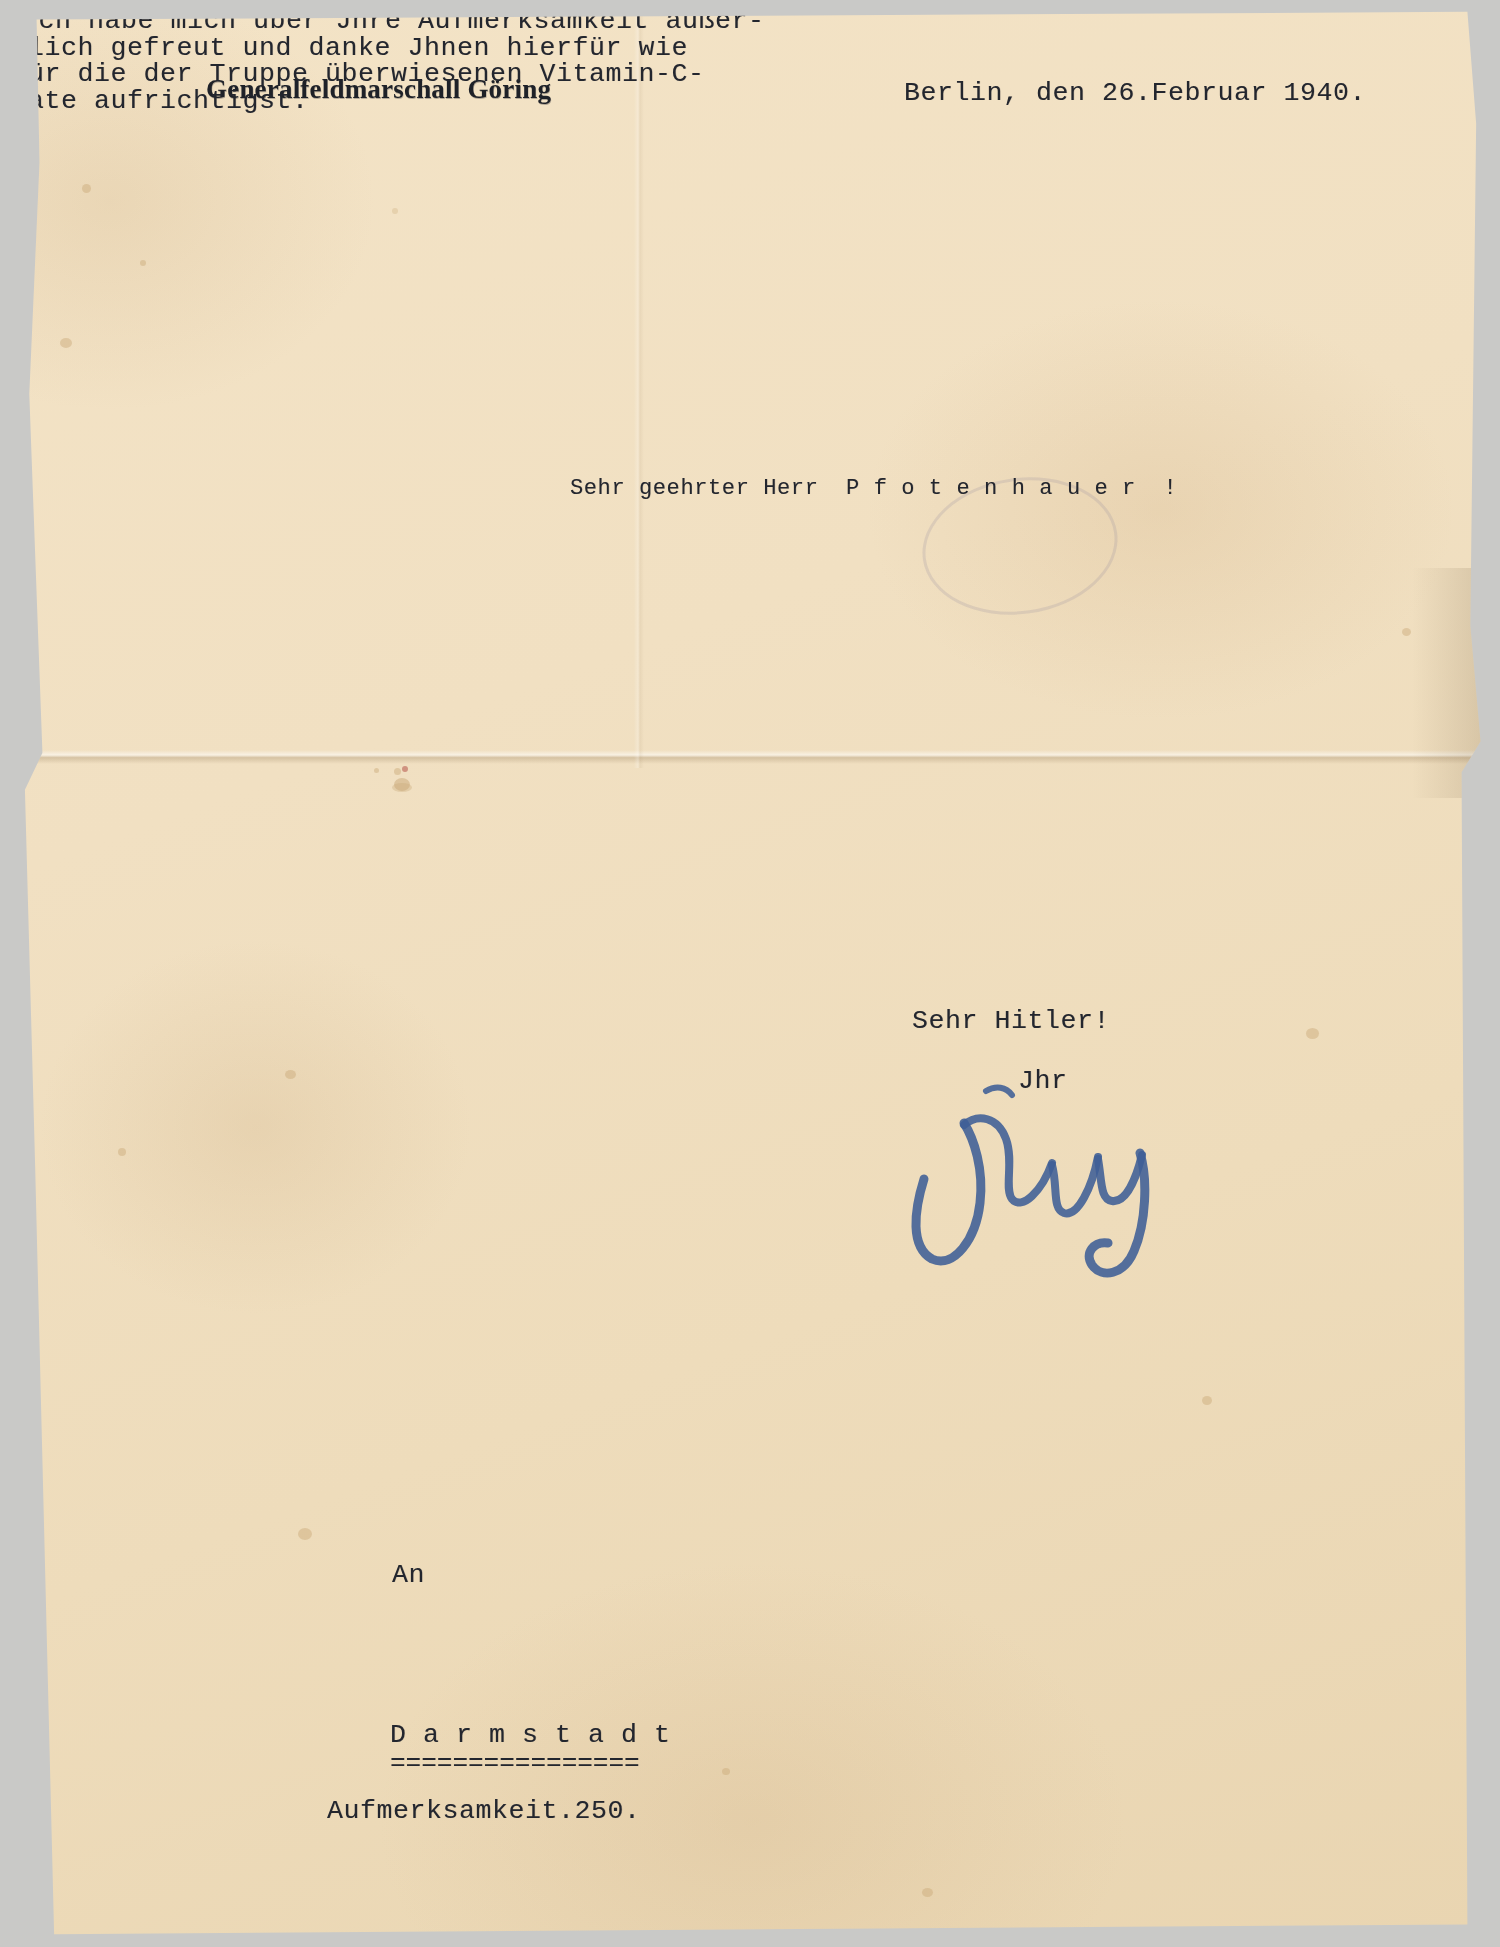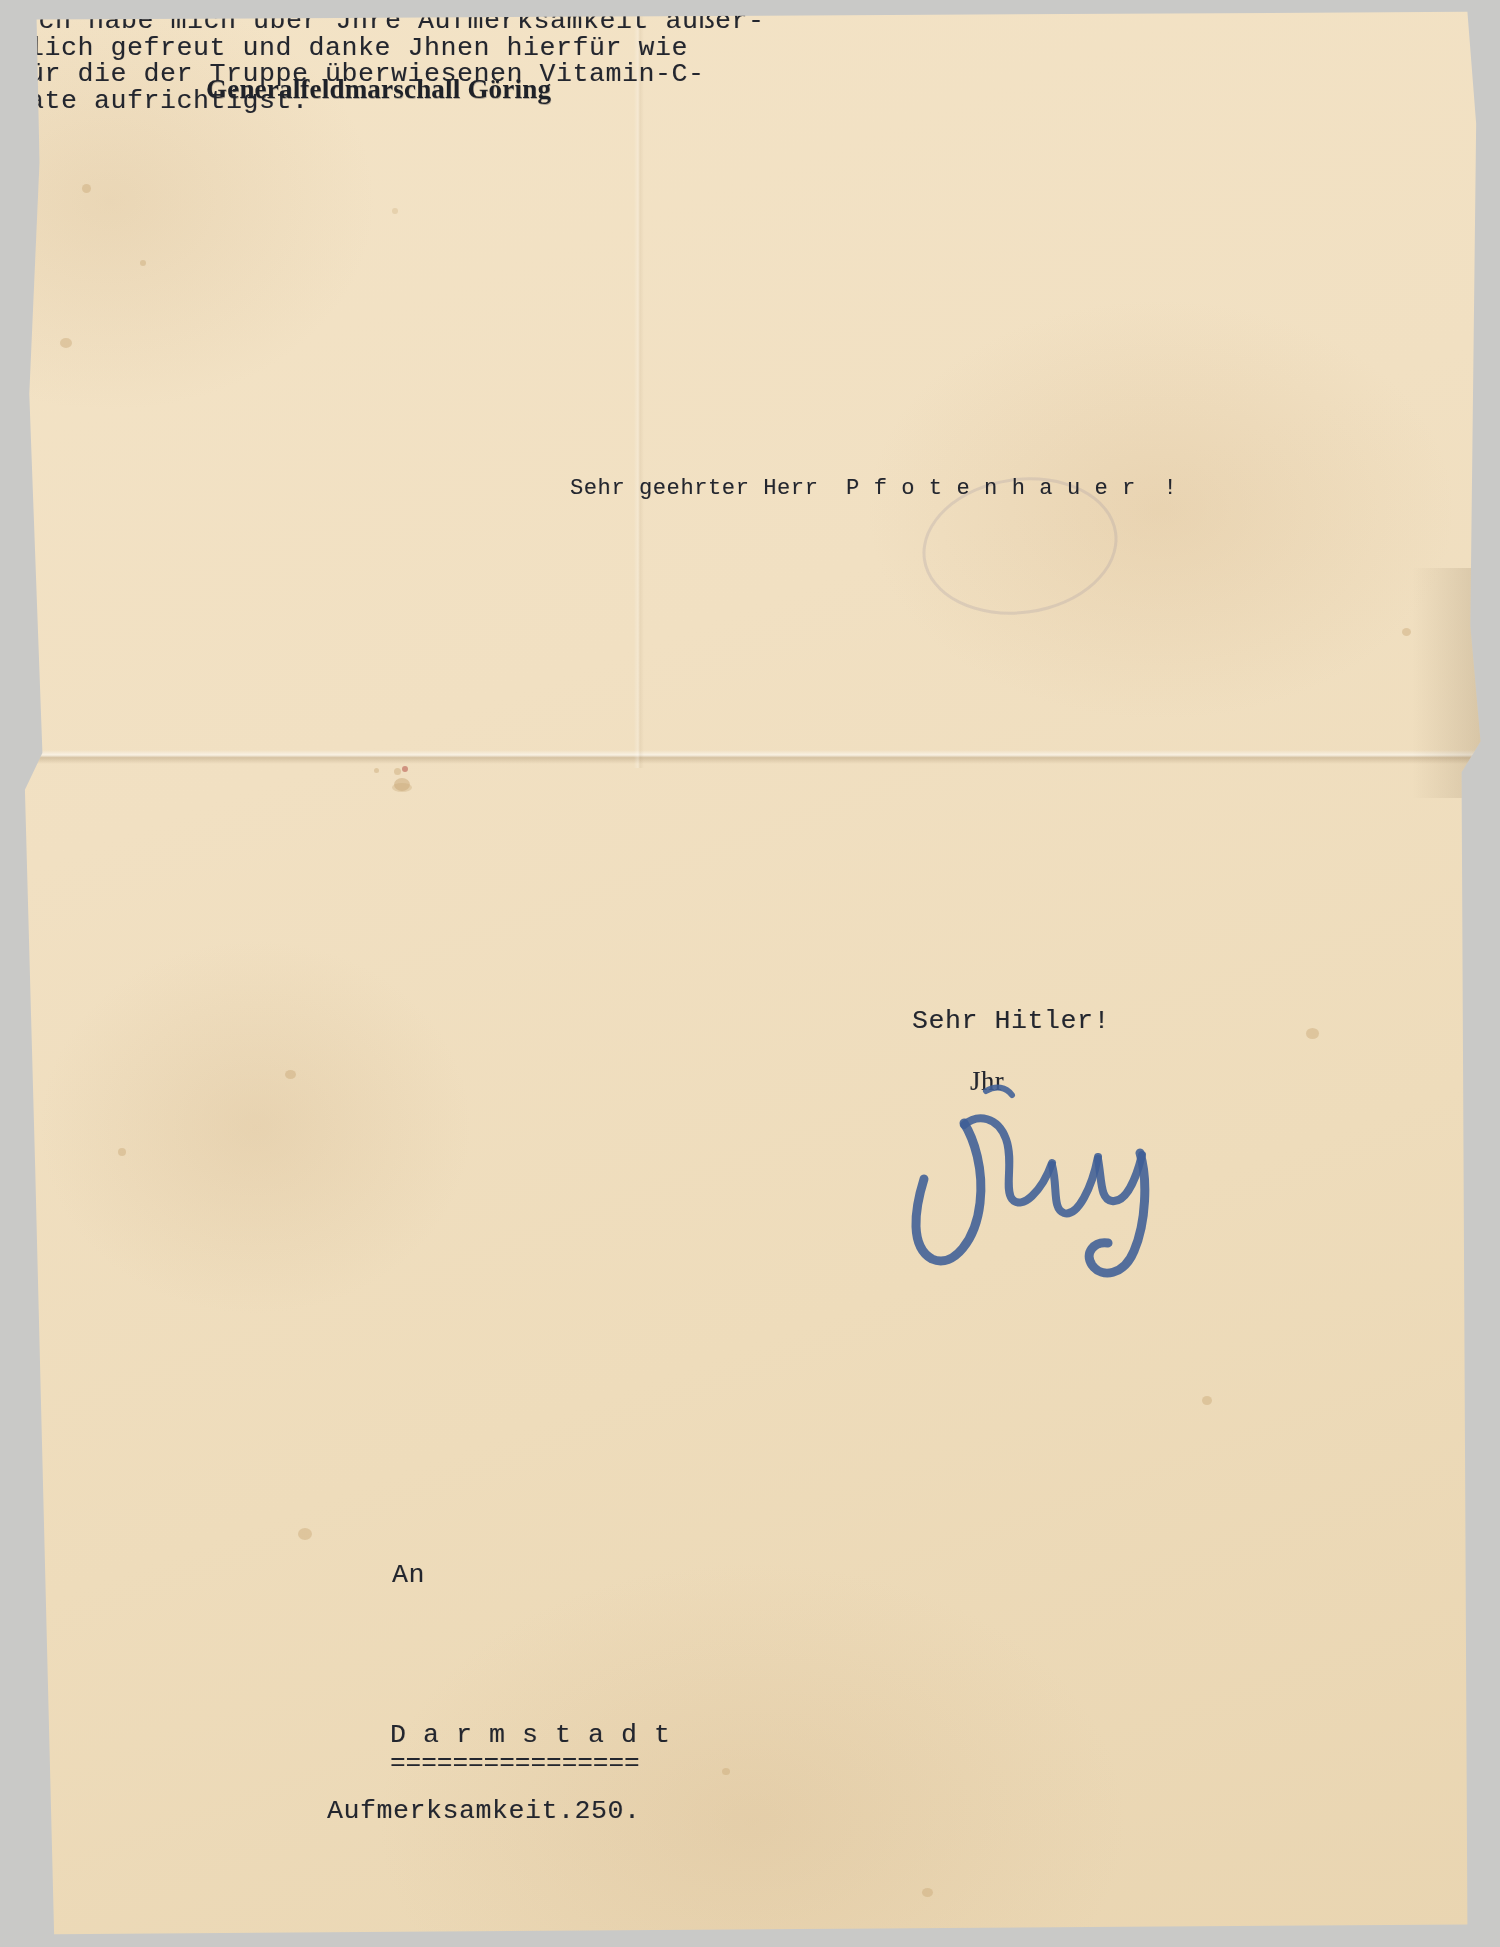--- a/index.html
+++ b/index.html
@@ -112,21 +112,21 @@
 
   #bodyblock {
     left: 530px;
     top: 750px;
     font-size: 26.5px;
     line-height: 55px;
   }
   #bodyblock .l2, #bodyblock .l3, #bodyblock .l4 { margin-left: -93px; }
 
   #closing1 { left: 890px; top: 1000px; }
-  #closing2 { left: 948px; top: 1060px; font-family: Liberation Serif, serif; }
+  #closing2 { left: 996px; top: 1060px; }
 
   #addr-an      { left: 370px; top: 1554px; text-align: center; }
   #addr-name    { left: 155px; top: 1618px; }
   #addr-city    { left: 368px; top: 1714px; }
   #addr-rule    { left: 368px; top: 1742px; font-size: 26px; letter-spacing: 0px; }
   #addr-street  { left: 305px; top: 1790px; }
 
   
   #signature {
     position: absolute;
@@ -178,20 +178,21 @@
     <div class="speck" style="left:352px; top:760px; width:5px;  height:5px;"></div>
     <div class="speck" style="left:1380px;top:620px; width:9px;  height:8px;"></div>
     <div class="speck" style="left:700px; top:1760px;width:8px;  height:7px;"></div>
     <div class="speck" style="left:900px; top:1880px;width:11px; height:9px;"></div>
     <div class="speck" style="left:370px; top:775px; width:20px; height:9px; opacity:.35;"></div>
     <div class="speck" style="left:370px; top:200px; width:6px;  height:6px; opacity:.3;"></div>
     <div class="speck" style="left:380px; top:758px; width:6px;  height:6px; background:#b5544a; opacity:.55;"></div>
 
     <div class="typed" id="letterhead">Generalfeldmarschall Göring</div>
 
+    <div class="typed" id="dateline">Berlin, den 26.Februar 1940.</div>
 
     <div class="typed" id="salutation">Sehr geehrter Herr  P f o t e n h a u e r  !</div>
 
     <div id="bodyblock">
       <div class="typed" style="position:relative; left:0; top:0;">Jch habe mich über Jhre Aufmerksamkeit außer-</div>
       <div class="typed l2" style="position:relative; left:0; top:0;">ordentlich gefreut und danke Jhnen hierfür wie</div>
       <div class="typed l3" style="position:relative; left:0; top:0;">auch für die der Truppe überwiesenen Vitamin-C-</div>
       <div class="typed l4" style="position:relative; left:0; top:0;">Präparate aufrichtigst.</div>
     </div>
 

